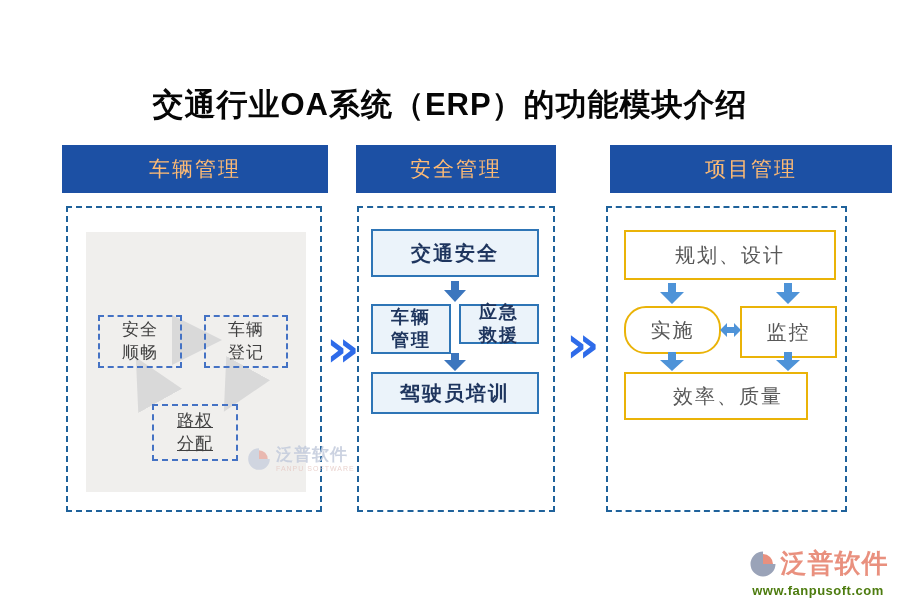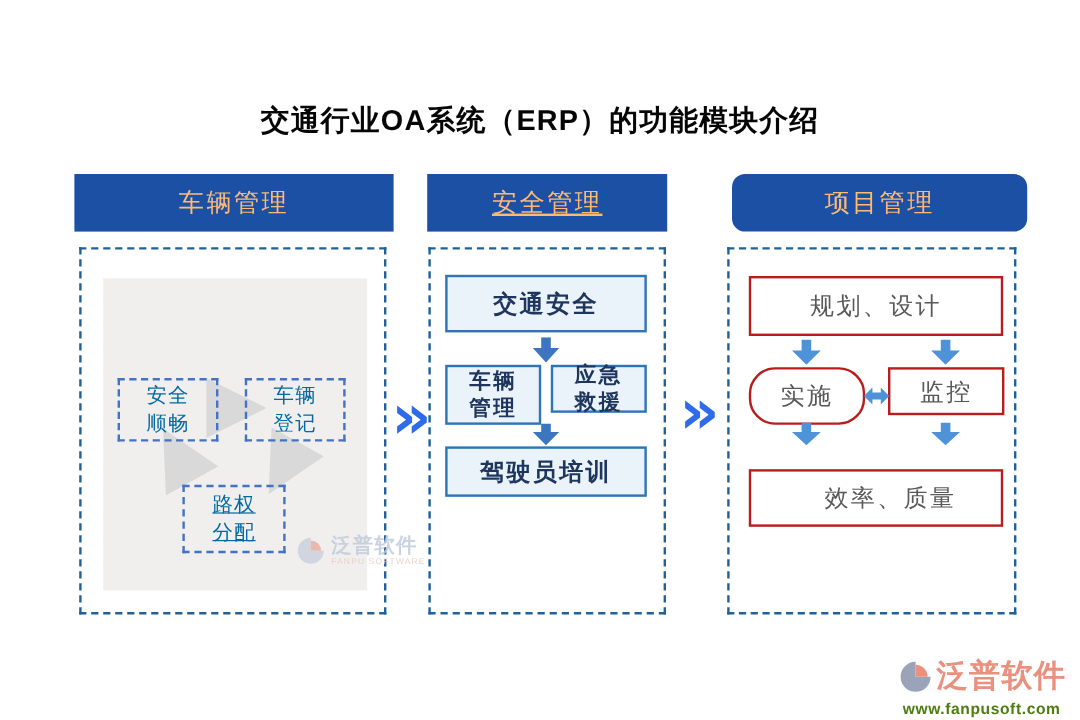--- a/index.html
+++ b/index.html
@@ -5,45 +5,45 @@
   html,body{margin:0;padding:0;}
   body{
     width:900px;height:600px;position:relative;background:#ffffff;
     font-family:"Liberation Sans","DejaVu Sans",sans-serif;
     overflow:hidden;
   }
   .abs{position:absolute;}
   
   .page-title{
     left:0;top:84px;width:900px;text-align:center;
-    font-size:24px;font-weight:700;color:#060606;letter-spacing:1px;
+    font-size:31px;font-weight:700;color:#060606;letter-spacing:1px;
   }
   
   .col-header{
     background:#1C50A4;color:#fdba74;
     display:flex;align-items:center;justify-content:center;
     font-size:21px;letter-spacing:2px;height:48px;top:145px;
   }
   .hdr-1{left:62px;width:266px;}
-  .hdr-2{left:356px;width:200px;text-decoration:underline;}
-  .hdr-3{left:610px;width:246px;border-radius:11px;}
+  .hdr-2{left:356px;width:200px;}
+  .hdr-3{left:610px;width:282px;}
   
   .col-frame{
     border:2px dashed #1F629B;top:206px;height:306px;background:transparent;
     box-sizing:border-box;
   }
   .frame-1{left:66px;width:256px;}
   .frame-2{left:357px;width:198px;}
   .frame-3{left:606px;width:241px;}
   
   .gray-panel{left:86px;top:232px;width:220px;height:260px;background:#F0EFED;}
   .cycle-box{
     border:2px dashed #4472C4;box-sizing:border-box;
     display:flex;flex-direction:column;align-items:center;justify-content:center;
-    color:#0369a1;font-size:17px;line-height:1.32;text-align:center;
+    color:#404040;font-size:17px;line-height:1.32;text-align:center;
     letter-spacing:1px;
   }
   .cyc-1{left:98px;top:315px;width:84px;height:53px;}
   .cyc-2{left:204px;top:315px;width:84px;height:53px;}
   .cyc-3{left:152px;top:404px;width:86px;height:57px;text-decoration:underline;}
   .cycle-arrows{left:86px;top:232px;}
   
   .watermark{left:246px;top:446px;display:flex;align-items:center;gap:4px;opacity:.85;}
   .wm-text{display:flex;flex-direction:column;line-height:1;}
   .wm-brand{font-size:17px;font-weight:700;color:#C3CBDC;letter-spacing:1px;}
@@ -60,28 +60,28 @@
     background:#EBF3FA;border:2px solid #2E75B6;box-sizing:border-box;
     display:flex;flex-direction:column;align-items:center;justify-content:center;
     color:#1E355E;font-weight:700;text-align:center;letter-spacing:2px;
   }
   .saf-top{left:371px;top:229px;width:168px;height:48px;font-size:20px;}
   .saf-ml{left:371px;top:304px;width:80px;height:50px;font-size:18px;line-height:1.3;}
   .saf-mr{left:459px;top:304px;width:80px;height:40px;font-size:18px;line-height:1.3;}
   .saf-bot{left:371px;top:372px;width:168px;height:42px;font-size:20px;}
   
   .proj-box{
-    background:#FFFFFF;border:2px solid #b91c1c;box-sizing:border-box;
+    background:#FFFFFF;border:2px solid #eab308;box-sizing:border-box;
     display:flex;align-items:center;justify-content:center;
     color:#585858;font-size:20px;text-align:center;letter-spacing:2px;
   }
   .prj-top{left:624px;top:230px;width:212px;height:50px;}
   .prj-ml{left:624px;top:306px;width:97px;height:48px;border-radius:22px;}
-  .prj-mr{left:740px;top:306px;width:97px;height:40px;}
-  .prj-bot{left:624px;top:391px;width:212px;height:48px;padding-left:24px;}
+  .prj-mr{left:740px;top:306px;width:97px;height:52px;}
+  .prj-bot{left:624px;top:372px;width:184px;height:48px;padding-left:24px;}
   
   .footer-logo{left:742px;top:546px;width:152px;display:flex;flex-direction:column;align-items:center;}
   .fl-row{display:flex;align-items:center;gap:3px;}
   .fl-brand{font-size:26px;font-weight:700;color:#E9907E;letter-spacing:1px;}
   .fl-url{font-size:13px;font-weight:700;color:#4d7c0f;margin-top:2px;letter-spacing:.5px;}
 </style>
 </head>
 <body>
 
 <div class="abs page-title">交通行业OA系统（ERP）的功能模块介绍</div>

